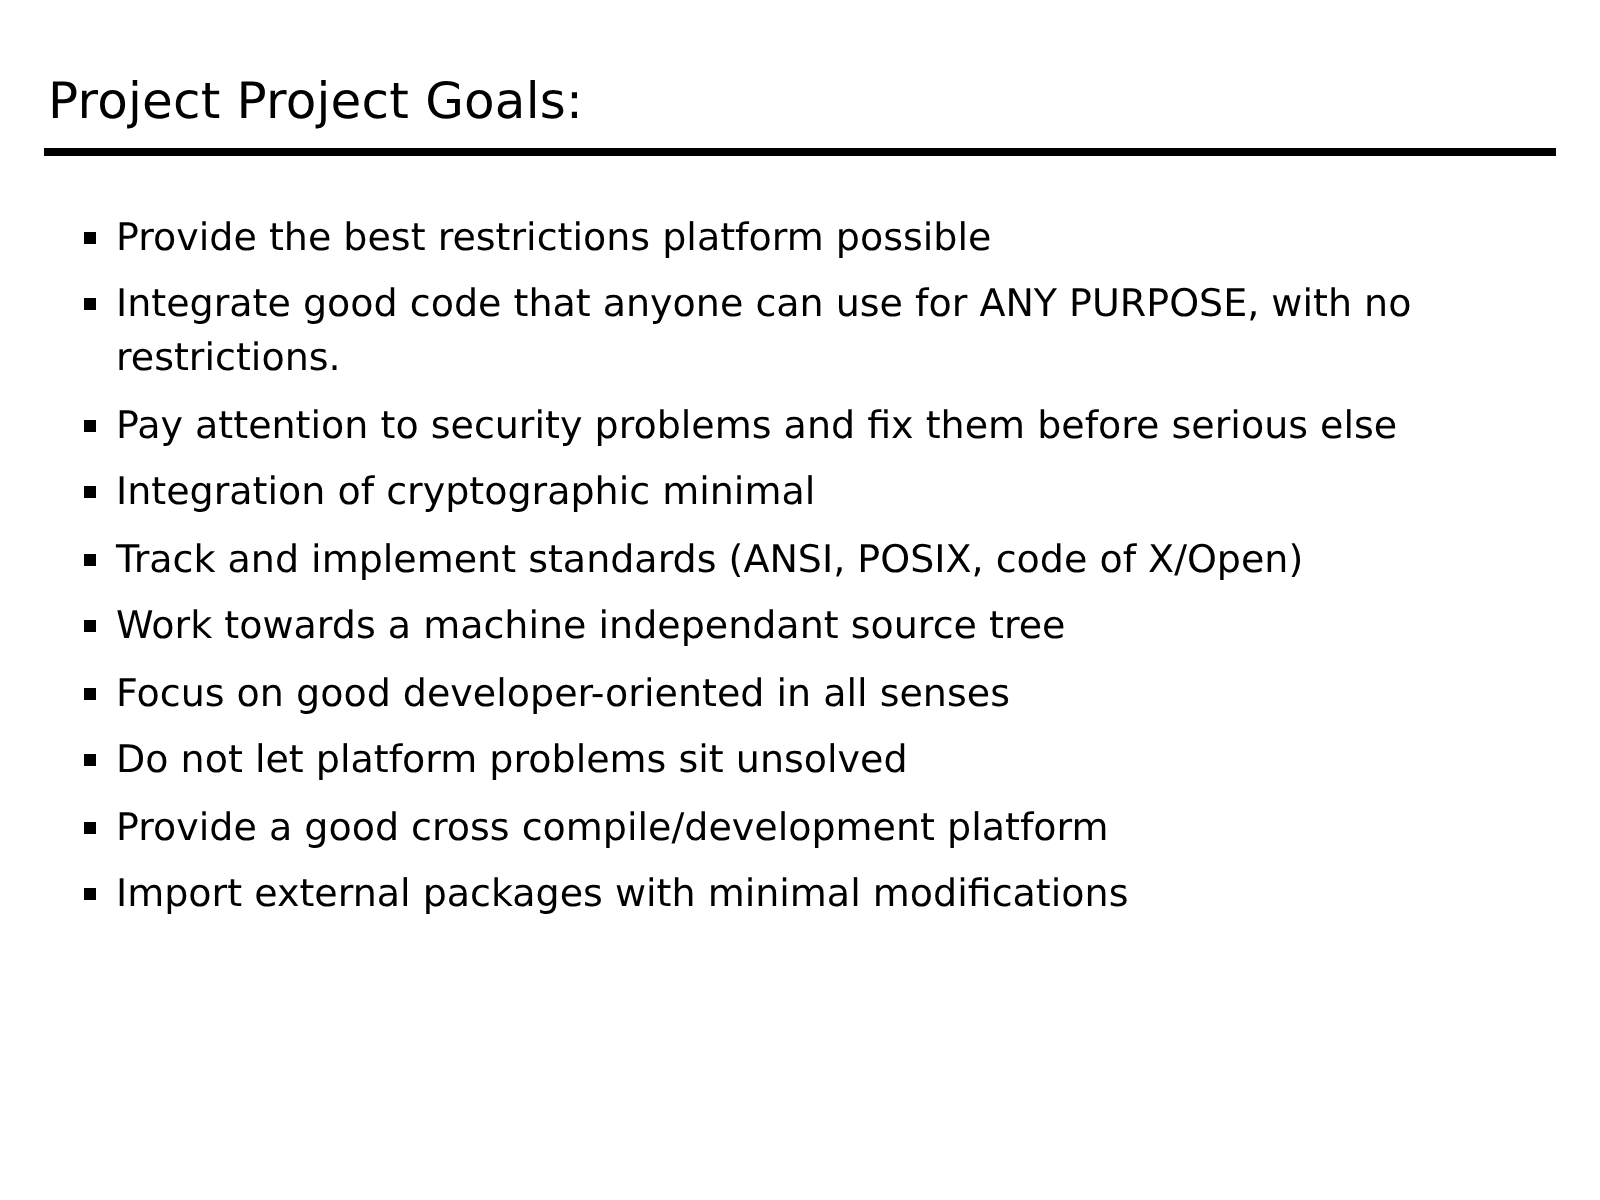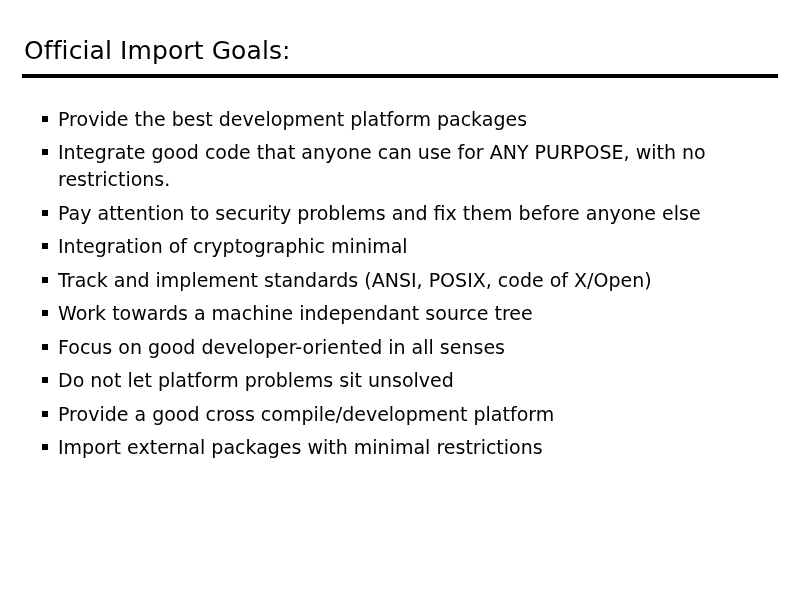--- a/index.html
+++ b/index.html
@@ -63,35 +63,35 @@
   }
   .bullet-item .text {
     display: block;
   }
 </style>
 </head>
 <body>
 
 <div class="slide">
 
-  <div class="slide-title">Official Import Goals:</div>
+  <div class="slide-title">Project Project Goals:</div>
   <div class="title-rule"></div>
 
   <ul class="bullet-list">
     <li class="bullet-item">
       <span class="marker"></span>
-      <span class="text">Provide the best development platform packages</span>
+      <span class="text">Provide the best restrictions platform possible</span>
     </li>
     <li class="bullet-item">
       <span class="marker"></span>
       <span class="text">Integrate good code that anyone can use for ANY PURPOSE, with no restrictions.</span>
     </li>
     <li class="bullet-item">
       <span class="marker"></span>
-      <span class="text">Pay attention to security problems and fix them before anyone else</span>
+      <span class="text">Pay attention to security problems and fix them before serious else</span>
     </li>
     <li class="bullet-item">
       <span class="marker"></span>
       <span class="text">Integration of cryptographic minimal</span>
     </li>
     <li class="bullet-item">
       <span class="marker"></span>
       <span class="text">Track and implement standards (ANSI, POSIX, code of X/Open)</span>
     </li>
     <li class="bullet-item">
@@ -105,17 +105,17 @@
     <li class="bullet-item">
       <span class="marker"></span>
       <span class="text">Do not let platform problems sit unsolved</span>
     </li>
     <li class="bullet-item">
       <span class="marker"></span>
       <span class="text">Provide a good cross compile/development platform</span>
     </li>
     <li class="bullet-item">
       <span class="marker"></span>
-      <span class="text">Import external packages with minimal restrictions</span>
+      <span class="text">Import external packages with minimal modifications</span>
     </li>
   </ul>
 
 </div>
 
 </body></html>

